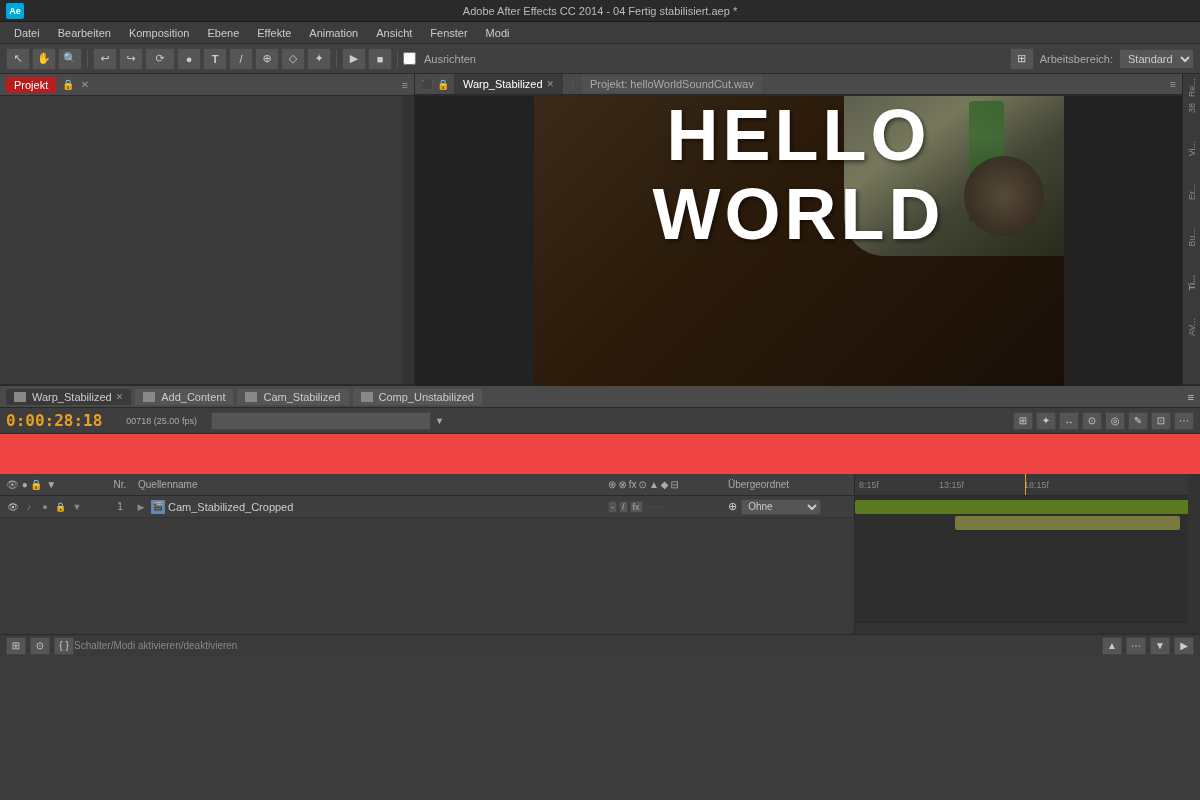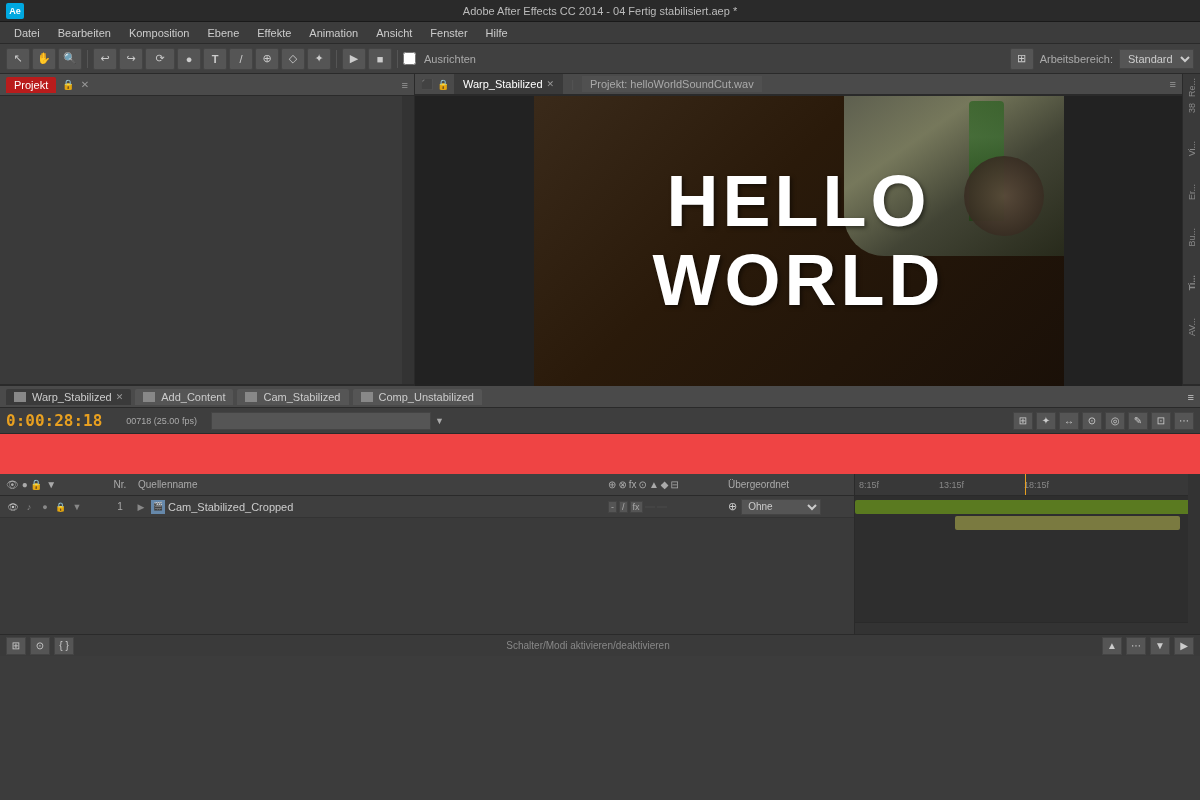--- a/index.html
+++ b/index.html
@@ -224,21 +224,21 @@
       justify-content: center;
       position: relative;
     }
     .comp-preview {
       width: 530px;
       height: 290px;
       background: #1a1a1a;
       position: relative;
       overflow: hidden;
       display: flex;
-      align-items: center;
+      align-items: flex-start;
       justify-content: center;
     }
     .preview-bg {
       position: absolute;
       inset: 0;
       background: linear-gradient(135deg, #3a2a1a 0%, #2a1a0a 40%, #1a1008 100%);
     }
     .preview-top-right {
       position: absolute;
       top: 0;
@@ -618,21 +618,21 @@
       font-size: 10px;
       color: #888;
       justify-content: space-between;
     }
     .bottom-icons {
       display: flex;
       gap: 4px;
     }
     .bottom-center {
       flex: 1;
-      text-align: center;
+      text-align: left;
     }
     .bottom-right {
       display: flex;
       gap: 4px;
     }
 
     
     .footage-tab {
       background: #505050;
       color: #aaa;
@@ -651,21 +651,21 @@
 
 <div id="menu-bar">
   <span class="menu-item">Datei</span>
   <span class="menu-item">Bearbeiten</span>
   <span class="menu-item">Komposition</span>
   <span class="menu-item">Ebene</span>
   <span class="menu-item">Effekte</span>
   <span class="menu-item">Animation</span>
   <span class="menu-item">Ansicht</span>
   <span class="menu-item">Fenster</span>
-  <span class="menu-item">Hilfe</span>
+  <span class="menu-item">Modi</span>
 </div>
 
 <div id="toolbar">
   <div class="tool-btn">↖</div>
   <div class="tool-btn">✋</div>
   <div class="tool-btn">🔍</div>
   <div class="tool-separator"></div>
   <div class="tool-btn">↩</div>
   <div class="tool-btn">↪</div>
   <div class="tool-btn" style="width:30px;">⟳</div>

